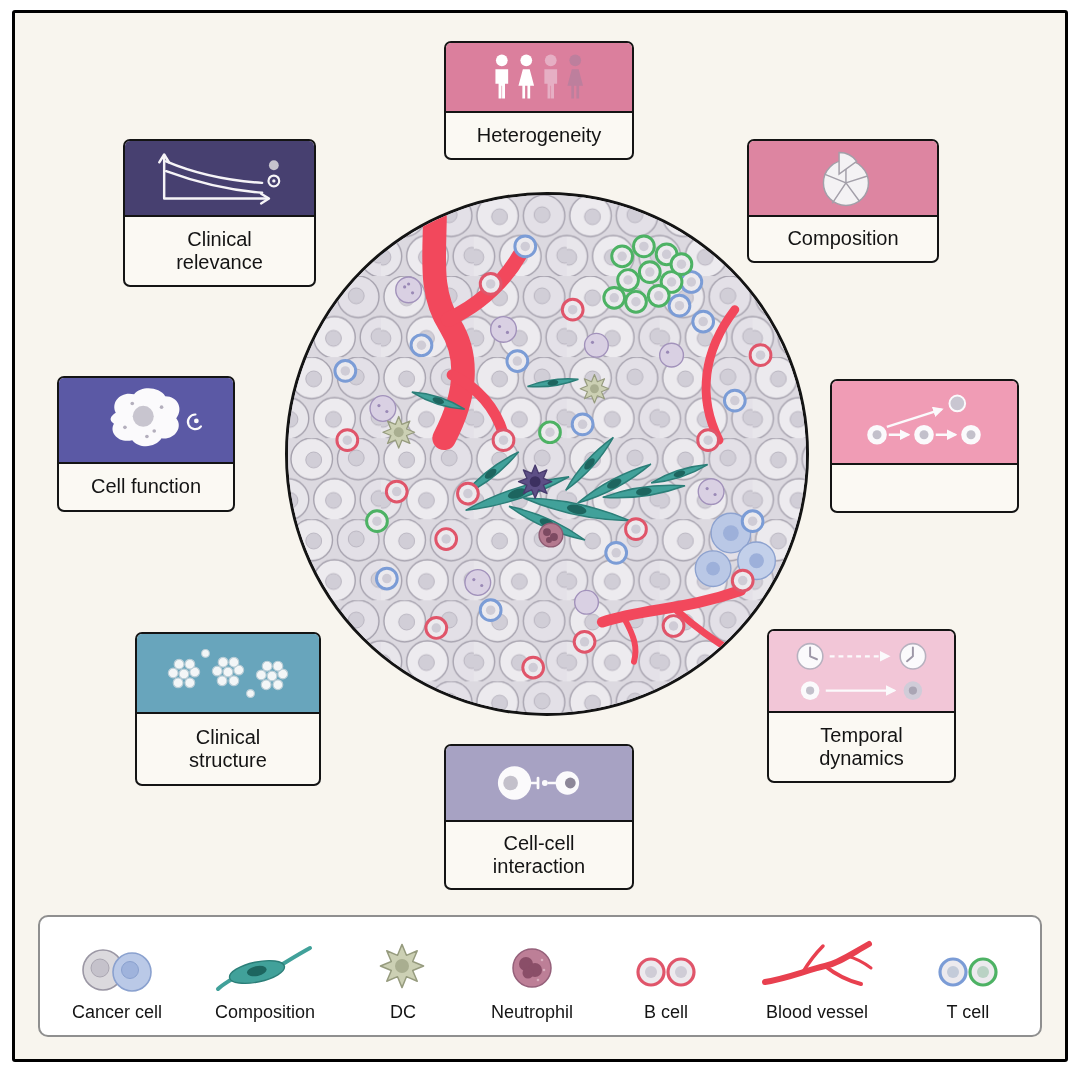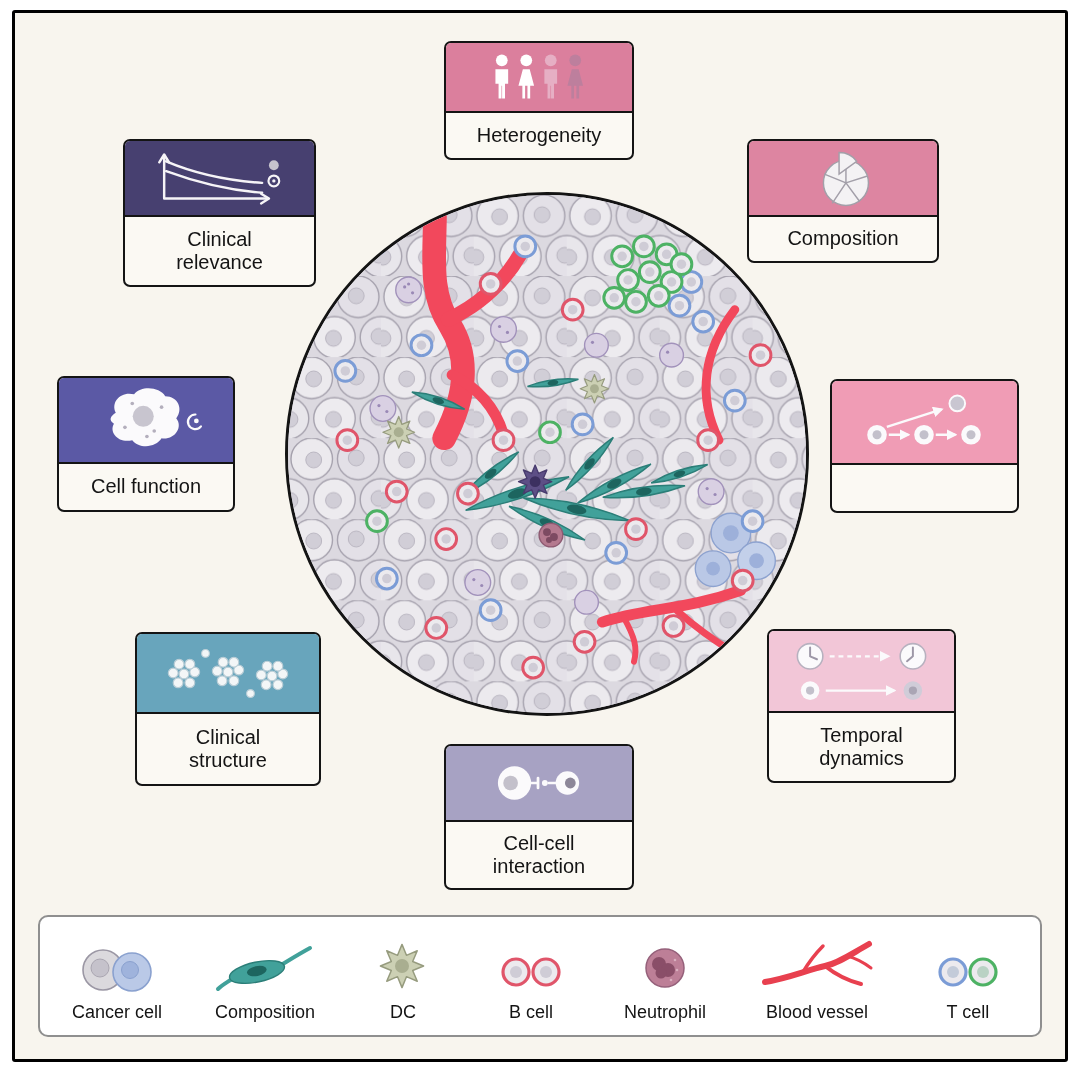--- a/index.html
+++ b/index.html
@@ -465,47 +465,47 @@
       <span class="legend-icon">
         <svg width="70" height="56" viewBox="0 0 70 56">
           <polygon points="16,0 7.9,3.3 11.3,11.3 3.3,7.9 0,16 -3.3,7.9 -11.3,11.3 -7.9,3.3 -16,0 -7.9,-3.3 -11.3,-11.3 -3.3,-7.9 0,-16 3.3,-7.9 11.3,-11.3 7.9,-3.3" transform="translate(34,28) scale(1.35)" fill="#ccd0b4" stroke="#969b7e" stroke-width="1.1" stroke-linejoin="round"></polygon>
           <circle cx="34" cy="28" r="7" fill="#a9ae90"></circle>
         </svg>
       </span>
       <span class="legend-label">DC</span>
     </div>
     <div class="legend-item">
       <span class="legend-icon">
-        <svg width="80" height="46" viewBox="0 0 80 46">
-          <circle cx="25" cy="24" r="13" fill="#eceaee" stroke="#e0556a" stroke-width="3.2"></circle>
-          <circle cx="25" cy="24" r="6" fill="#cfccd6"></circle>
-          <circle cx="55" cy="24" r="13" fill="#eceaee" stroke="#e0556a" stroke-width="3.2"></circle>
-          <circle cx="55" cy="24" r="6" fill="#cfccd6"></circle>
-        </svg>
-      </span>
-      <span class="legend-label">B cell</span>
-    </div>
-    <div class="legend-item">
-      <span class="legend-icon">
         <svg width="60" height="54" viewBox="0 0 60 54">
           <circle cx="30" cy="28" r="19" fill="#bd7f97" stroke="#95607a" stroke-width="1.5"></circle>
           <circle cx="24" cy="24" r="7" fill="#8a4e68"></circle>
             <circle cx="33" cy="30" r="7" fill="#8a4e68"></circle>
           <circle cx="26" cy="33" r="5.5" fill="#8a4e68"></circle>
           <g fill="#d9aebe">
             <circle cx="40" cy="20" r="1.3"></circle>
               <circle cx="42" cy="30" r="1.3"></circle>
               <circle cx="36" cy="40" r="1.3"></circle>
           </g>
         </svg>
       </span>
       <span class="legend-label">Neutrophil</span>
     </div>
     <div class="legend-item">
       <span class="legend-icon">
+        <svg width="80" height="46" viewBox="0 0 80 46">
+          <circle cx="25" cy="24" r="13" fill="#eceaee" stroke="#e0556a" stroke-width="3.2"></circle>
+          <circle cx="25" cy="24" r="6" fill="#cfccd6"></circle>
+          <circle cx="55" cy="24" r="13" fill="#eceaee" stroke="#e0556a" stroke-width="3.2"></circle>
+          <circle cx="55" cy="24" r="6" fill="#cfccd6"></circle>
+        </svg>
+      </span>
+      <span class="legend-label">B cell</span>
+    </div>
+    <div class="legend-item">
+      <span class="legend-icon">
         <svg width="116" height="56" viewBox="0 0 116 56">
           <g fill="none" stroke="#e8404f" stroke-linecap="round">
             <path d="M6 44 C 30 40 48 32 66 28 C 80 25 92 16 110 6" stroke-width="6"></path>
             <path d="M66 28 C 76 36 86 42 102 46" stroke-width="4"></path>
             <path d="M44 34 C 50 24 56 16 64 8" stroke-width="3.5"></path>
             <path d="M88 18 C 96 20 104 24 112 30" stroke-width="3"></path>
           </g>
         </svg>
       </span>
       <span class="legend-label">Blood vessel</span>

